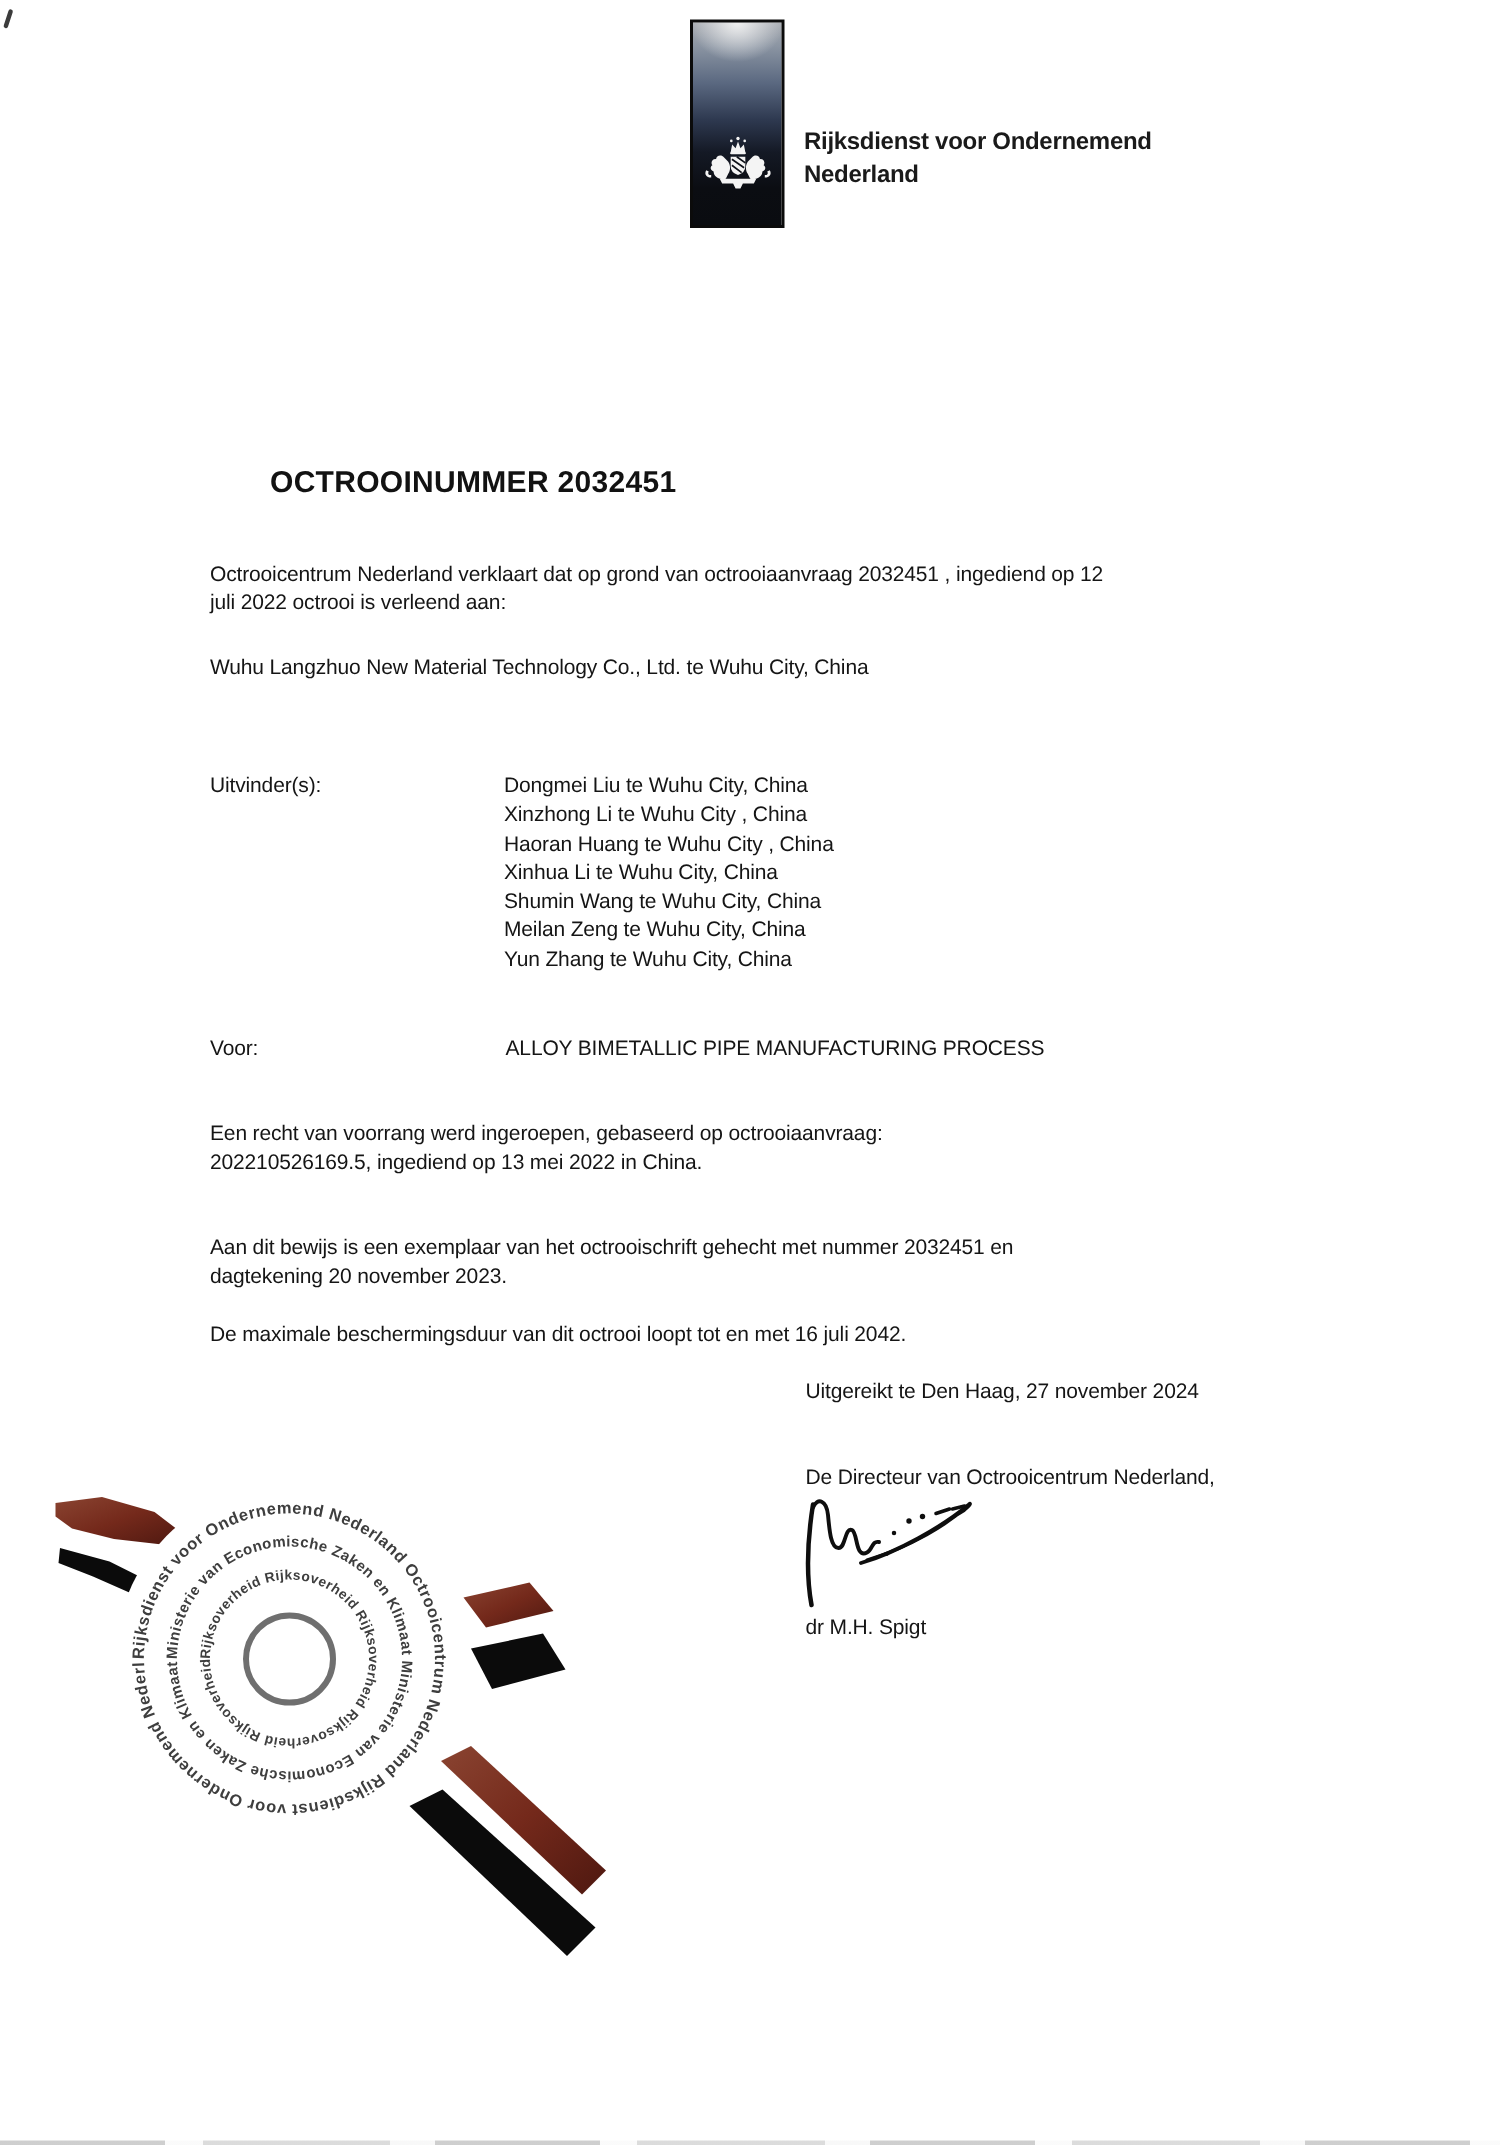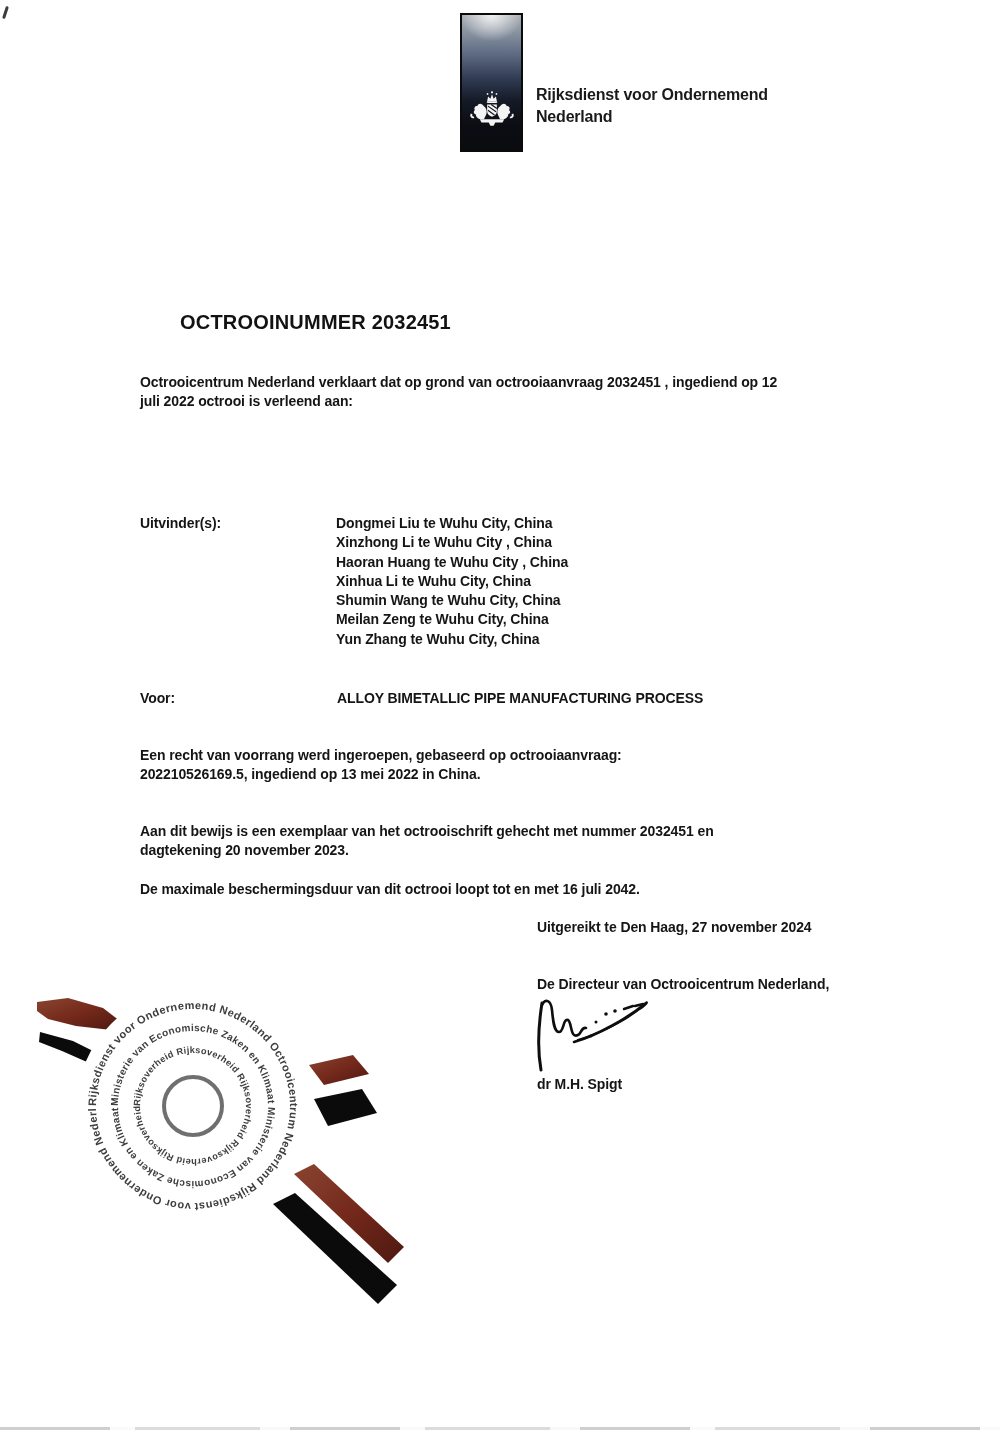--- a/index.html
+++ b/index.html
@@ -34,21 +34,21 @@
   .logo-wordmark {
     left: 536px; top: 84px; width: 280px;
     font-size: 16px; font-weight: 700; line-height: 22px; letter-spacing: -0.2px;
     color: #1a1a1a;
   }
 
   .doc-title {
     left: 140px; top: 311px;
     font-size: 20px; font-weight: 700; letter-spacing: 0.2px; color: #121212; margin-left: 40px;
   }
-  .body-text { font-size: 14px; font-weight: 700; line-height: 19.3px; letter-spacing: -0.1px; color: #151515; }
+  .body-text { font-size: 14px; font-weight: 400; line-height: 19.3px; letter-spacing: -0.1px; color: #151515; }
 
   .intro       { left: 140px; top: 373px; width: 740px; }
   .assignee    { left: 140px; top: 435px; width: 760px; }
   .inv-label   { left: 140px; top: 514px; }
   .inventors   { left: 336px; top: 514px; }
   .voor-label  { left: 140px; top: 689px; text-align: center; }
   .inv-title   { left: 337px; top: 689px; width: 500px; }
   .priority    { left: 140px; top: 746px; width: 700px; }
   .attachment  { left: 140px; top: 822px; width: 740px; }
   .duration    { left: 140px; top: 880px; width: 740px; }
@@ -104,20 +104,21 @@
     <div>Nederland</div>
   </div>
 
   <div class="abs doc-title">OCTROOINUMMER 2032451</div>
 
   <div class="abs intro body-text">
     <div>Octrooicentrum Nederland verklaart dat op grond van octrooiaanvraag 2032451 , ingediend op 12</div>
     <div>juli 2022 octrooi is verleend aan:</div>
   </div>
 
+  <div class="abs assignee body-text">Wuhu Langzhuo New Material Technology Co., Ltd. te Wuhu City, China</div>
 
   <div class="abs inv-label body-text">Uitvinder(s):</div>
   <div class="abs inventors body-text">
     <div>Dongmei Liu te Wuhu City, China</div>
     <div>Xinzhong Li te Wuhu City , China</div>
     <div>Haoran Huang te Wuhu City , China</div>
     <div>Xinhua Li te Wuhu City, China</div>
     <div>Shumin Wang te Wuhu City, China</div>
     <div>Meilan Zeng te Wuhu City, China</div>
     <div>Yun Zhang te Wuhu City, China</div>

